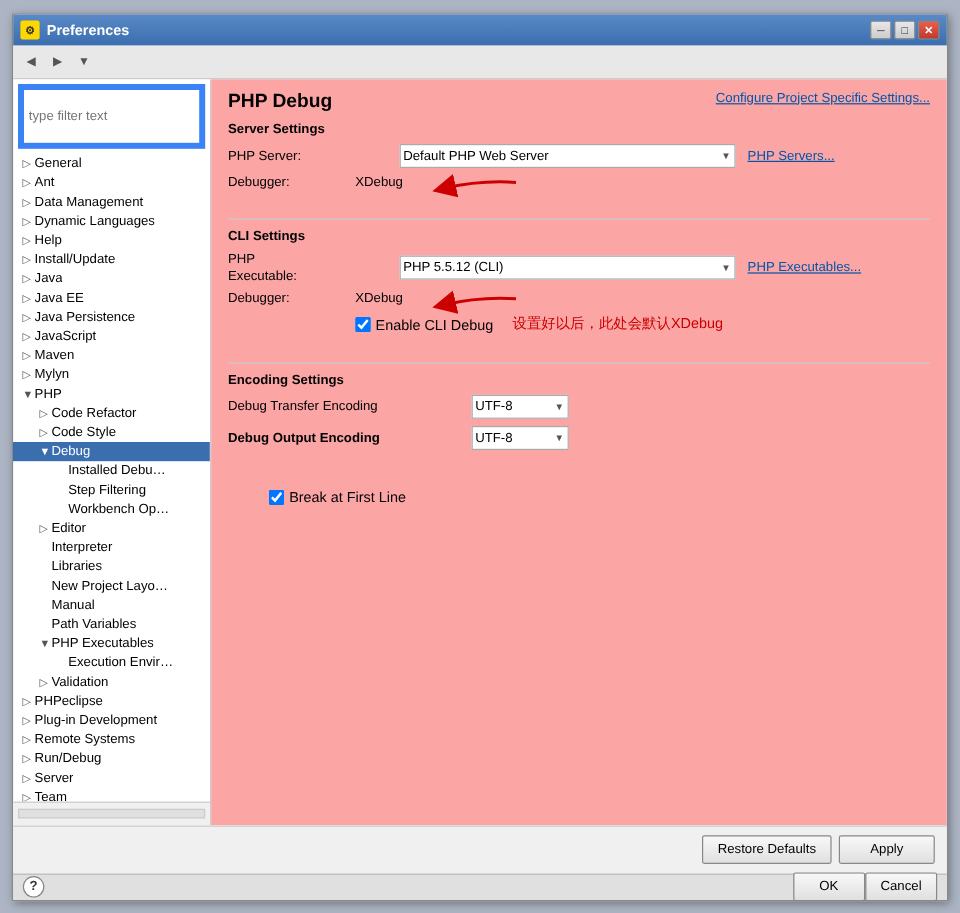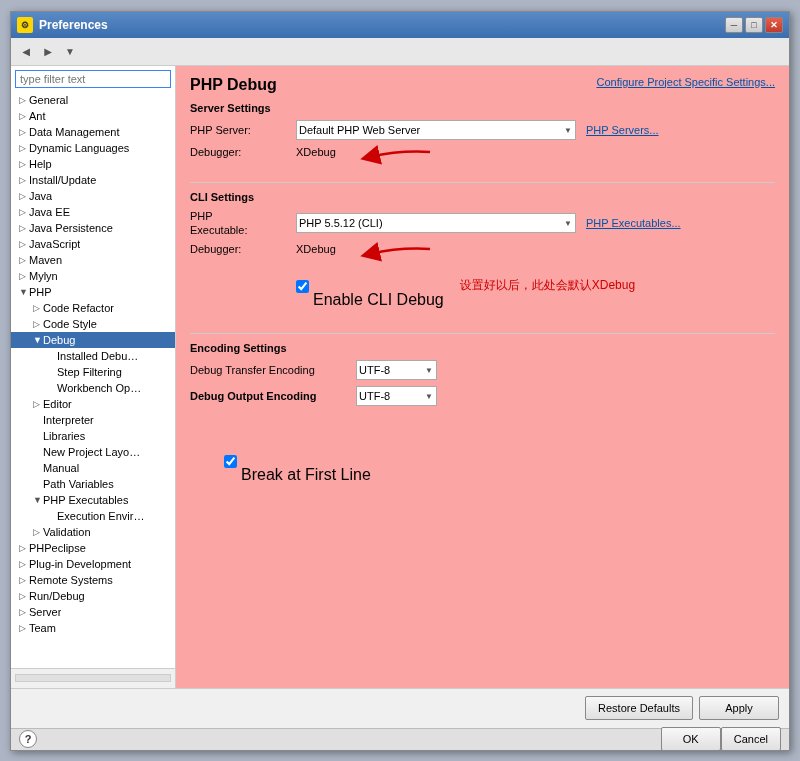--- a/index.html
+++ b/index.html
@@ -96,22 +96,22 @@
     .sidebar {
       width: 165px;
       background: white;
       border-right: 1px solid #ccc;
       display: flex;
       flex-direction: column;
       flex-shrink: 0;
     }
     .filter-input {
       margin: 4px;
-      padding: 2px 4px;
-      border: 1px solid #3b82f6;
+      padding: 16px 4px;
+      border: 5px solid #3b82f6;
       font-size: 11px;
       color: #999;
       width: calc(100% - 8px);
     }
     .tree-container {
       flex: 1;
       overflow-y: auto;
       overflow-x: hidden;
     }
     .tree-item {
@@ -237,23 +237,22 @@
       margin-left: 4px;
     }
     .checkbox-row {
       display: flex;
       align-items: center;
       gap: 4px;
       margin-top: 2px;
       margin-left: 0px;
     }
     .checkbox-label {
-      font-size: 16px;
+      font-size: 12px;
       color: #000;
-      margin-top: 28px;
     }
     
     
     .chinese-note {
       color: #CC0000;
       font-size: 12px;
       margin-left: 10px;
     }
     
     
@@ -313,20 +312,21 @@
       font-weight: bold;
       cursor: pointer;
       color: #333;
       background: white;
     }
     
     
     .select-wrapper {
       position: relative;
       display: inline-block;
+      margin-left: 37px;
     }
     .select-wrapper select {
       appearance: none;
       -webkit-appearance: none;
       padding-right: 20px;
     }
     .select-wrapper::after {
       content: '▼';
       position: absolute;
       right: 4px;

